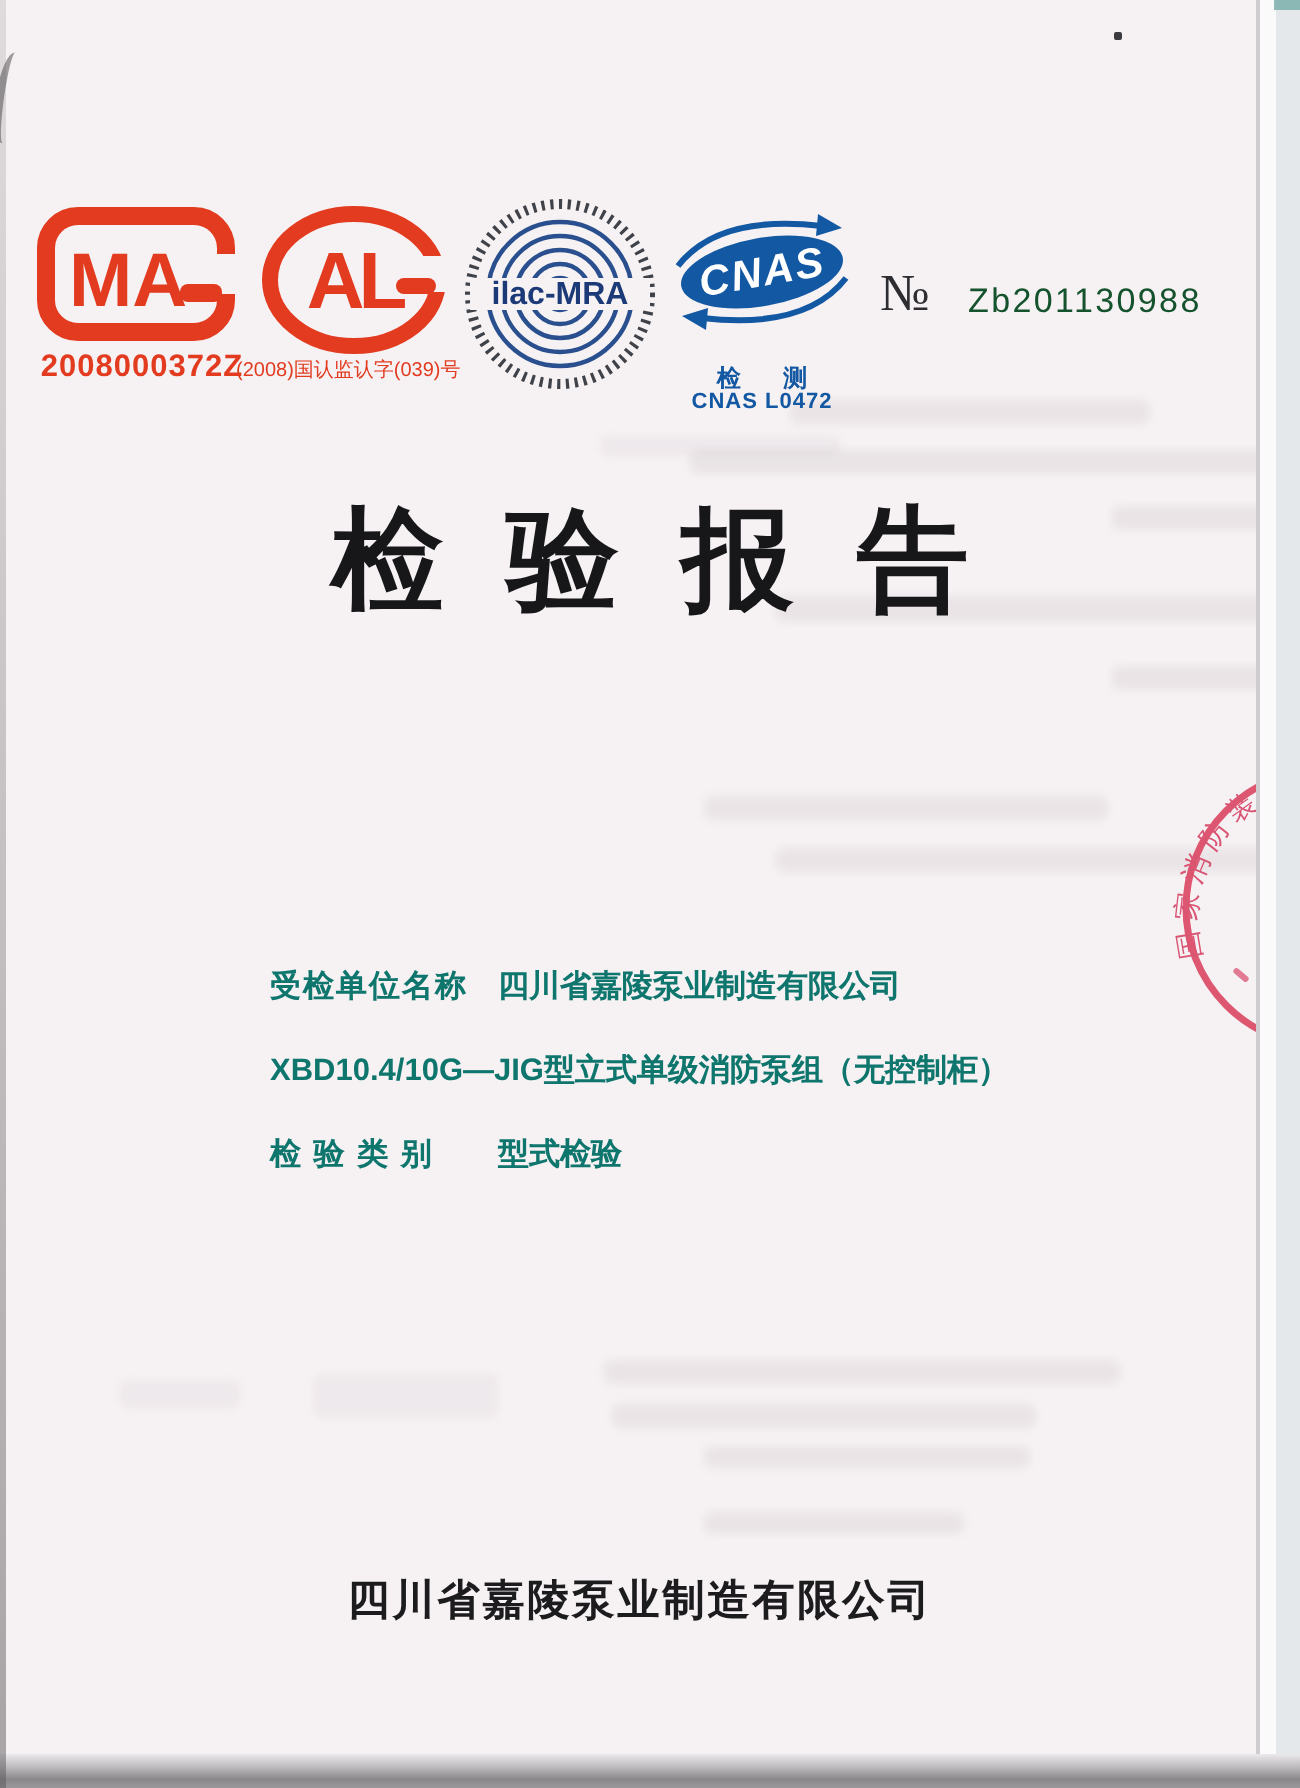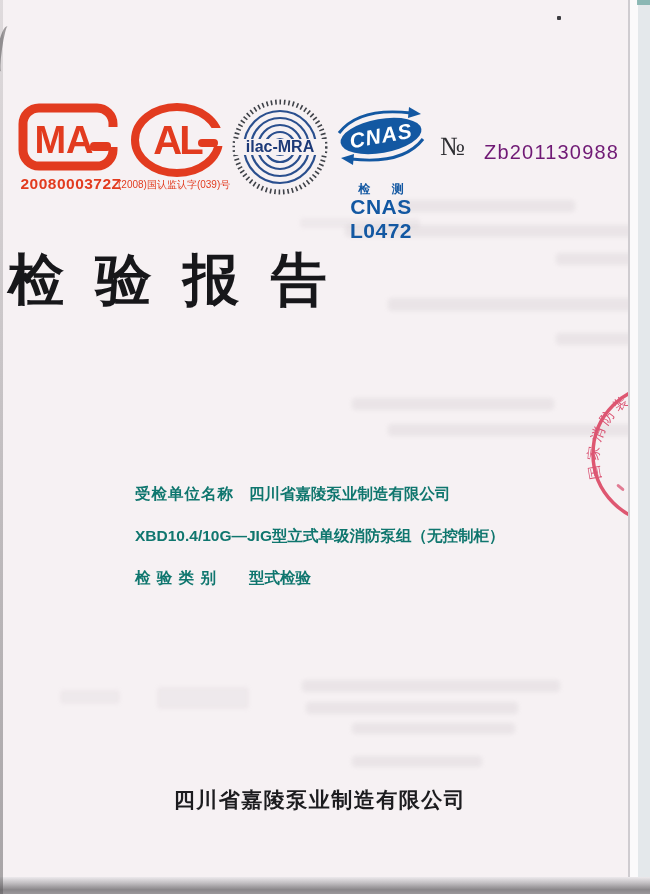--- a/index.html
+++ b/index.html
@@ -18,27 +18,27 @@
   .logo-cma{left:18px;top:102px;}
   .cma-code{left:13px;top:175px;width:116px;text-align:center;
     font-size:15.5px;font-weight:bold;color:#e23b1f;letter-spacing:.5px;}
   .logo-cal{left:130px;top:102px;}
   .cal-code{left:118px;top:178px;width:116px;font-size:10px;color:#e23b1f;white-space:nowrap;}
   .logo-ilac{left:231px;top:98px;}
   .cnas-wrap{left:331px;top:105px;width:100px;text-align:center;}
   .cnas-cat{left:338px;top:181px;width:86px;text-align:center;font-size:12px;
     font-weight:bold;color:#1358a2;letter-spacing:9px;text-indent:9px;}
   .cnas-code{left:329px;top:195px;width:104px;text-align:center;
-    font-size:21px;font-weight:bold;color:#1358a2;letter-spacing:.5px;}
+    font-size:11px;font-weight:bold;color:#1358a2;letter-spacing:.5px;}
   .no-prefix{left:440px;top:132px;font-family:"Liberation Serif","DejaVu Serif",serif;
     font-size:26px;color:#2e2e32;}
-  .no-value{left:484px;top:141px;font-size:20px;letter-spacing:1.2px;color:#701a75;}
+  .no-value{left:484px;top:141px;font-size:17px;letter-spacing:1.2px;color:#14532d;}
 
   
-  .doc-title{left:0;top:243px;width:650px;text-align:left;
+  .doc-title{left:0;top:243px;width:650px;text-align:center;
     font-size:56px;font-weight:700;color:#17171a;
     letter-spacing:8px;text-indent:8px;white-space:nowrap;}
 
   
   .fields{left:135px;top:483px;width:500px;}
   .field-row{display:flex;margin-bottom:20px;font-size:15.5px;line-height:22px;color:#0f766e;}
   .field-label{width:114px;flex-shrink:0;font-weight:600;letter-spacing:1px;white-space:nowrap;}
   .field-value{font-weight:600;white-space:nowrap;}
 
   

